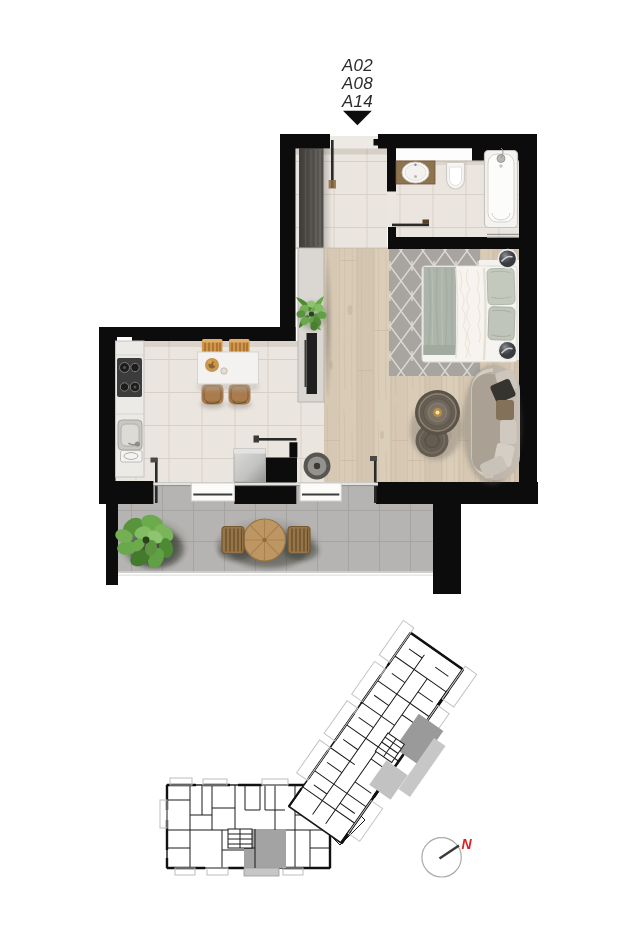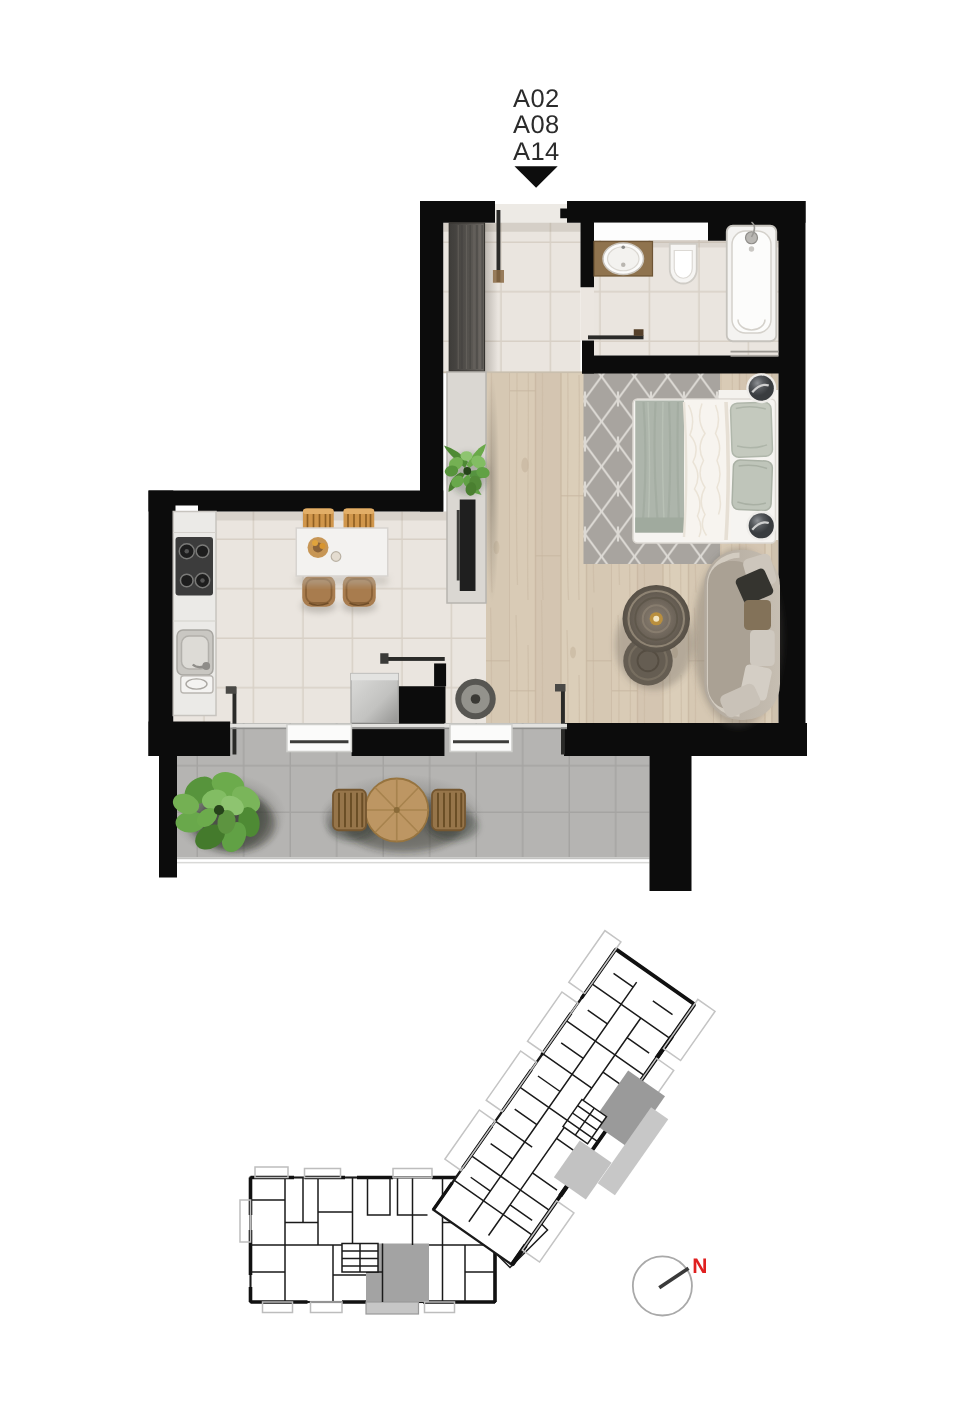--- a/index.html
+++ b/index.html
@@ -1,17 +1,17 @@
 <!DOCTYPE html>
 <html><head>
 <meta charset="utf-8">
 <style>
   html,body{margin:0;padding:0;background:#ffffff;}
   #page{position:relative;width:640px;height:942px;background:#ffffff;overflow:hidden;
-        font-family:"Liberation Sans", sans-serif;}
+        font-family:"Liberation Sans", sans-serif;font-style:italic;}
   svg{position:absolute;left:0;top:0;}
 </style>
 </head>
 <body>
 <div id="page">
 <svg width="640" height="942" viewBox="0 0 640 942">
 <defs>
   <pattern id="tilePat" width="33" height="33" patternUnits="userSpaceOnUse" x="4.5" y="30">
     <rect width="33" height="33" fill="#eae5df"></rect>
     <rect x="32" width="1" height="33" fill="#d8d0c6"></rect>

